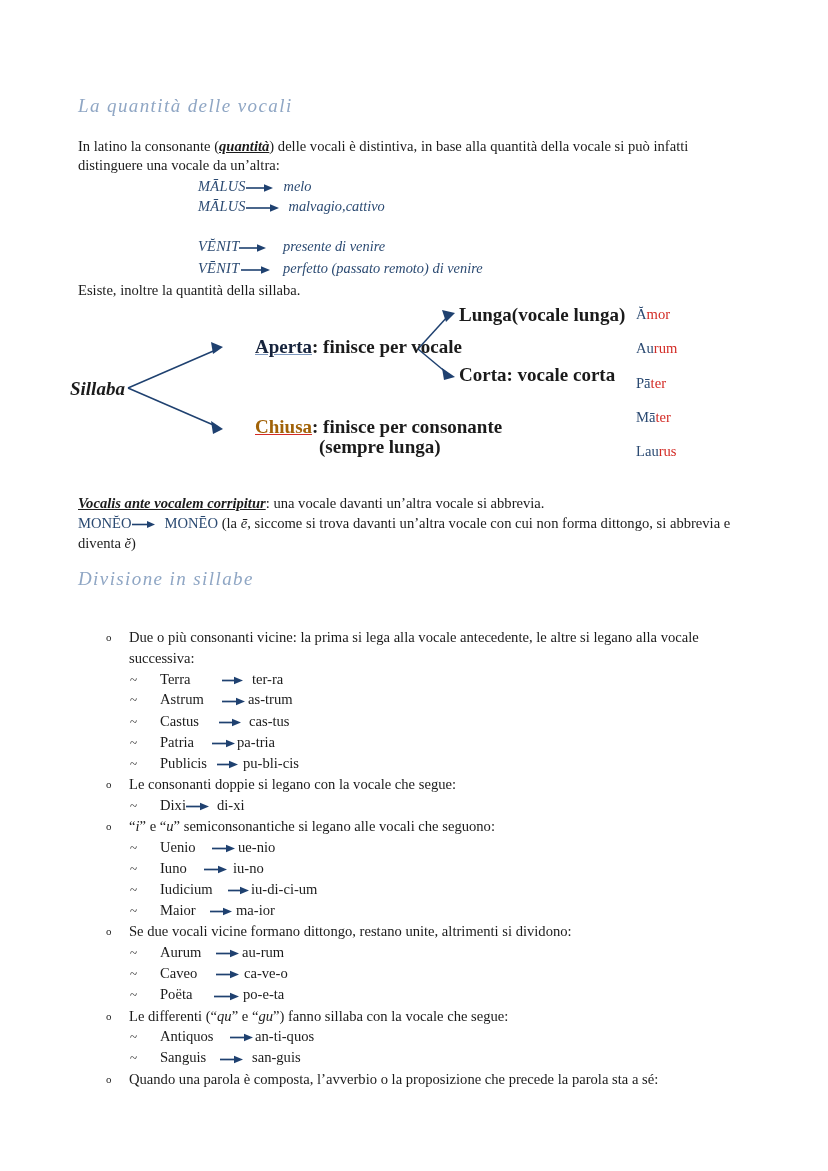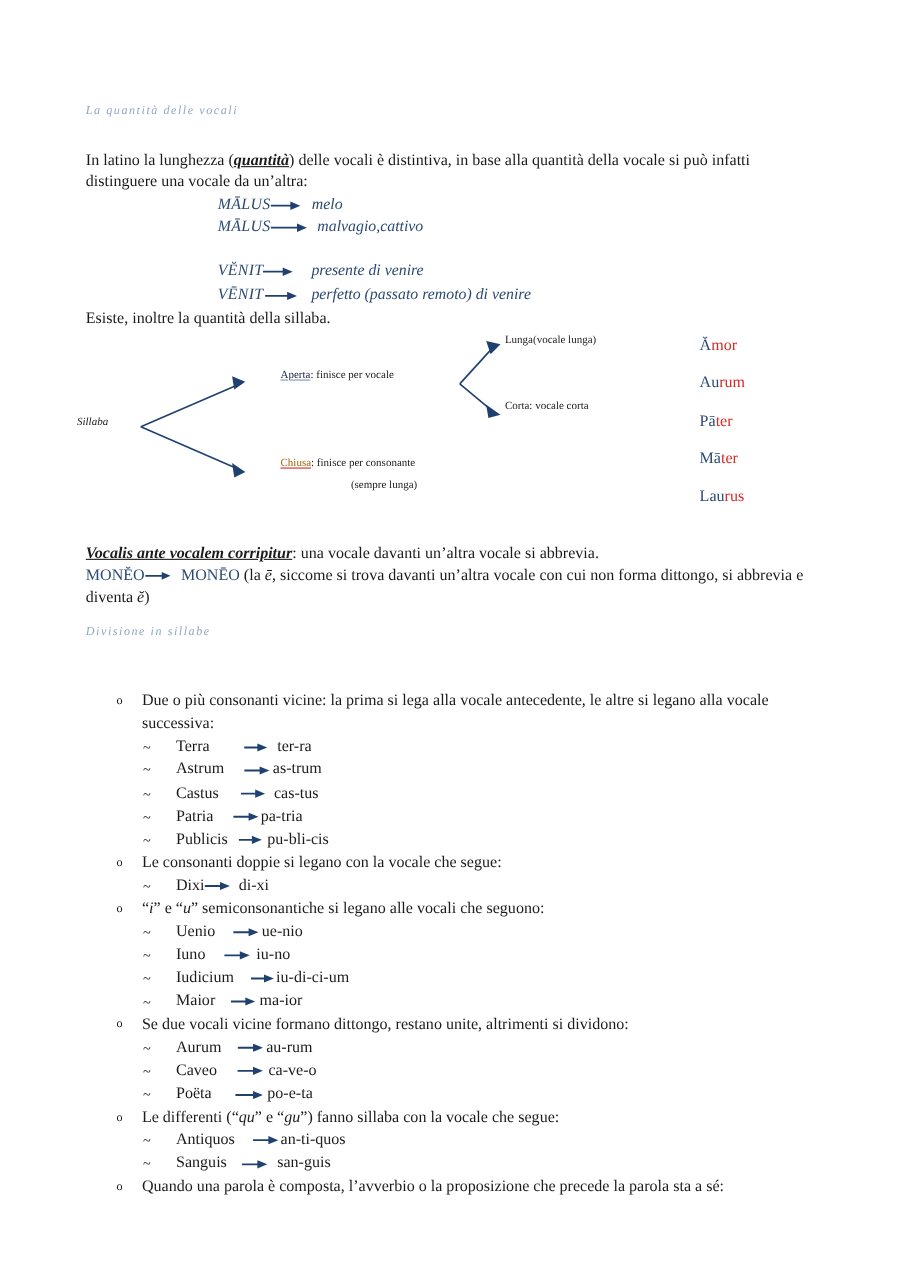--- a/index.html
+++ b/index.html
@@ -12,21 +12,21 @@
     position:relative;
     overflow:hidden;
   }
   .page { position:absolute; left:0; top:0; width:828px; height:1171px; }
 
   
   .sec-head {
     position:absolute;
     font-family:"Liberation Serif", serif;
     font-style:italic;
-    font-size:11px;
+    font-size:19px;
     letter-spacing:1.4px;
     color:#8fa6c4;
     white-space:nowrap;
   }
 
   
   .ptext {
     position:absolute;
     font-size:14.6px;
     line-height:19px;
@@ -53,21 +53,21 @@
   }
   .ex .lat { font-style:italic; letter-spacing:0.3px; }
   .ex .gloss { font-style:italic; }
 
   
   .arw { display:inline-block; position:relative; vertical-align:middle; }
   .arw svg { display:block; }
 
   
   .diagram { position:absolute; left:70px; top:292px; width:620px; height:185px; }
-  .dg-label { position:absolute; font-size:10px; white-space:nowrap; color:#1b1b1b; }
+  .dg-label { position:absolute; font-size:19px; white-space:nowrap; color:#1b1b1b;font-weight:bold; }
   .dg-sillaba { font-style:italic; }
   .u-blue { text-decoration:underline; text-decoration-color:#7b96bd; color:#16233c; }
   .red { color:#a16207; }
   .u-red { text-decoration:underline; text-decoration-color:#d32b25; }
   .dg-svg { position:absolute; left:0; top:0; }
 
   
   .wordlist { position:absolute; left:636px; top:306px; }
   .wl-item {
     position:relative;
@@ -118,21 +118,21 @@
   .w-to   { display:inline-block; }
 </style>
 </head>
 <body>
 
 <div class="page">
 
   <div class="sec-head" style="left:78px; top:95px;">La quantità delle vocali</div>
 
   <div class="ptext" style="left:78px; top:137px;">
-    <span>In latino la lunghezza (</span><span class="b-u-i">quantità</span><span>) delle vocali è distintiva, in base alla quantità della vocale si può infatti</span>
+    <span>In latino la consonante (</span><span class="b-u-i">quantità</span><span>) delle vocali è distintiva, in base alla quantità della vocale si può infatti</span>
   </div>
   <div class="ptext" style="left:78px; top:156px;">distinguere una vocale da un’altra:</div>
 
   <div class="ex" style="left:198px; top:178px;">
     <span class="lat">MĀLUS</span><span class="arw"><svg width="28" height="12" viewBox="0 0 28 12">
         <line x1="0" y1="6" x2="20" y2="6" stroke="#1f4170" stroke-width="1.6"></line>
         <polygon points="18,2.2 27,6 18,9.8" fill="#1f4170"></polygon>
         </svg></span>
     <span class="gloss" style="margin-left:6px;">melo</span>
   </div>

